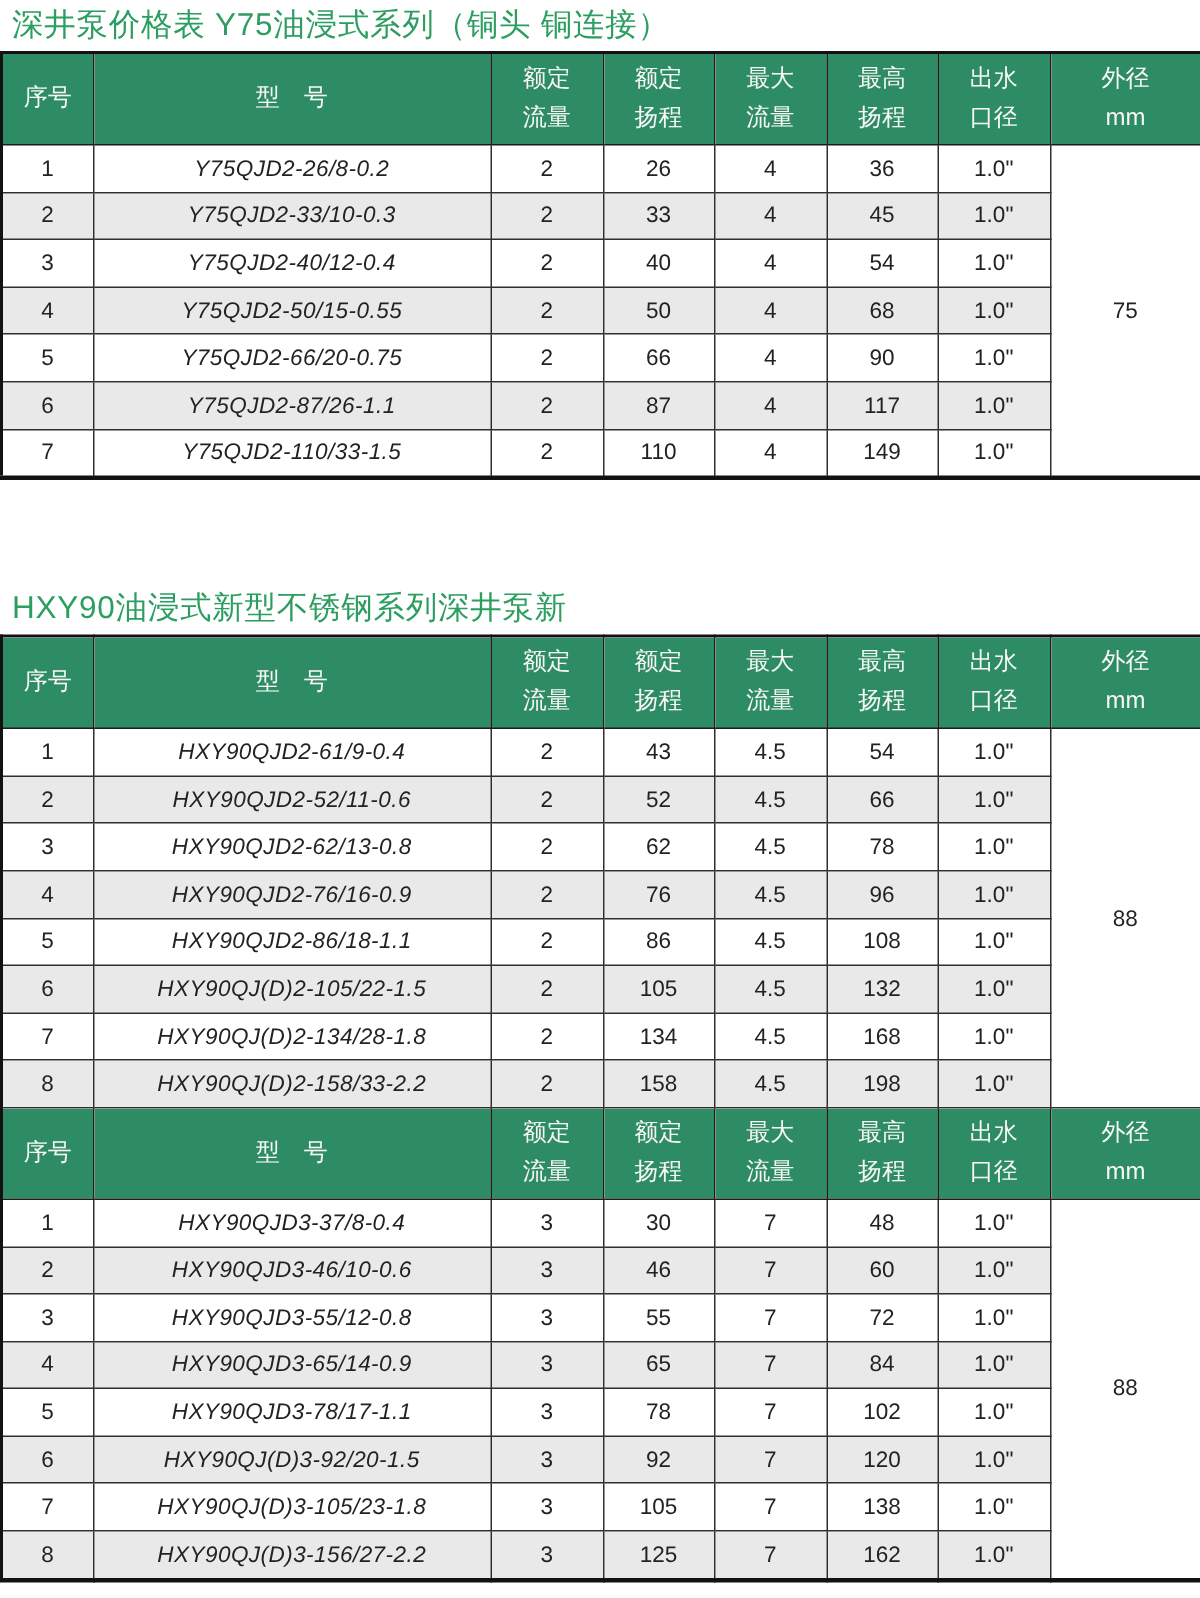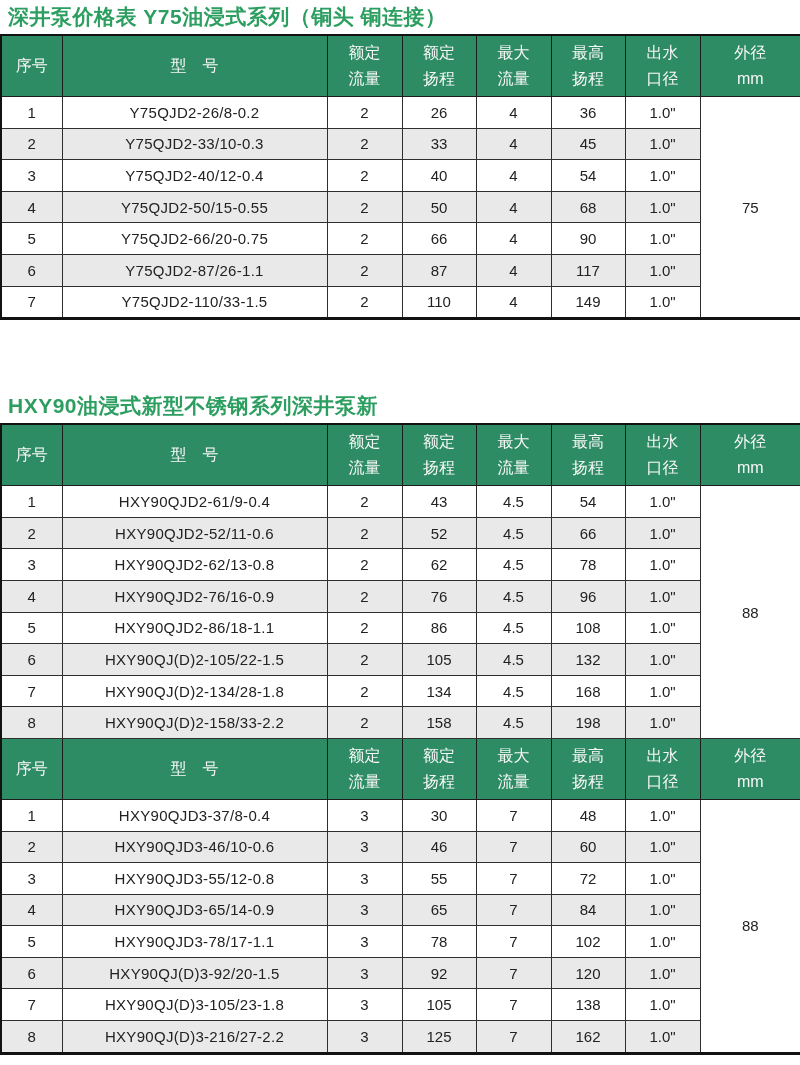--- a/index.html
+++ b/index.html
@@ -13,21 +13,21 @@
     height: 1065px;
     overflow: hidden;
   }
   .page {
     padding-top: 5px;
   }
   .doc-title {
     margin: 0 0 5px 8px;
     font-size: 21px;
     line-height: 24px;
-    font-weight: bold;
+    font-weight: normal;
     color: #2C9E60;
     letter-spacing: 0.5px;
     white-space: nowrap;
   }
   .doc-title.second {
     margin-top: 74px;
   }
   table.pump-table {
     border-collapse: collapse;
     table-layout: fixed;
@@ -60,20 +60,21 @@
   }
   .pump-table tbody.data tr:nth-child(even) td {
     background: #e9e9e9;
   }
   .pump-table tbody.data td.merge-cell {
     background: #ffffff !important;
     font-size: 15px;
   }
   .pump-table tbody.data td.cell-model {
     letter-spacing: 0.3px;
+    font-style: italic;
   }
 </style>
 </head>
 <body>
 
 <div class="page">
 
   <h1 class="doc-title">深井泵价格表  Y75油浸式系列（铜头 铜连接）</h1>
 
   <table class="pump-table">
@@ -357,21 +358,21 @@
           <td class="cell-no">7</td>
           <td class="cell-model">HXY90QJ(D)3-105/23-1.8</td>
           <td class="cell-rated-flow">3</td>
           <td class="cell-rated-head">105</td>
           <td class="cell-max-flow">7</td>
           <td class="cell-max-head">138</td>
           <td class="cell-outlet">1.0"</td>
         </tr>
         <tr>
           <td class="cell-no">8</td>
-          <td class="cell-model">HXY90QJ(D)3-216/27-2.2</td>
+          <td class="cell-model">HXY90QJ(D)3-156/27-2.2</td>
           <td class="cell-rated-flow">3</td>
           <td class="cell-rated-head">125</td>
           <td class="cell-max-flow">7</td>
           <td class="cell-max-head">162</td>
           <td class="cell-outlet">1.0"</td>
         </tr>
       </tbody>
   </table>
 
 </div>

